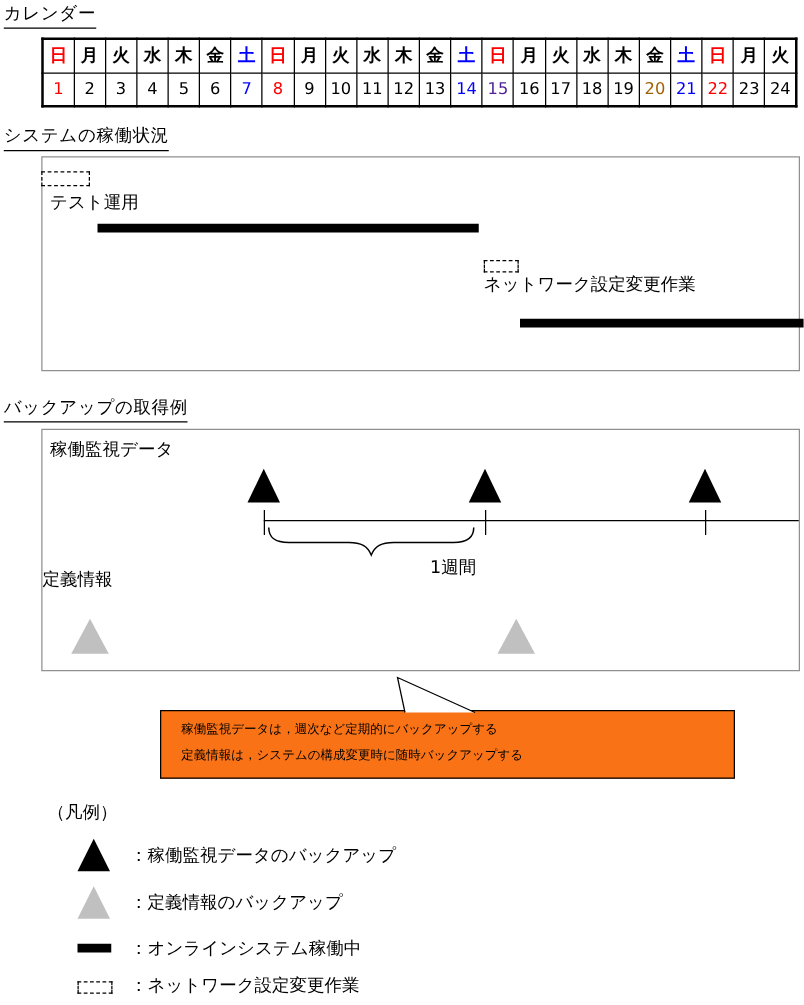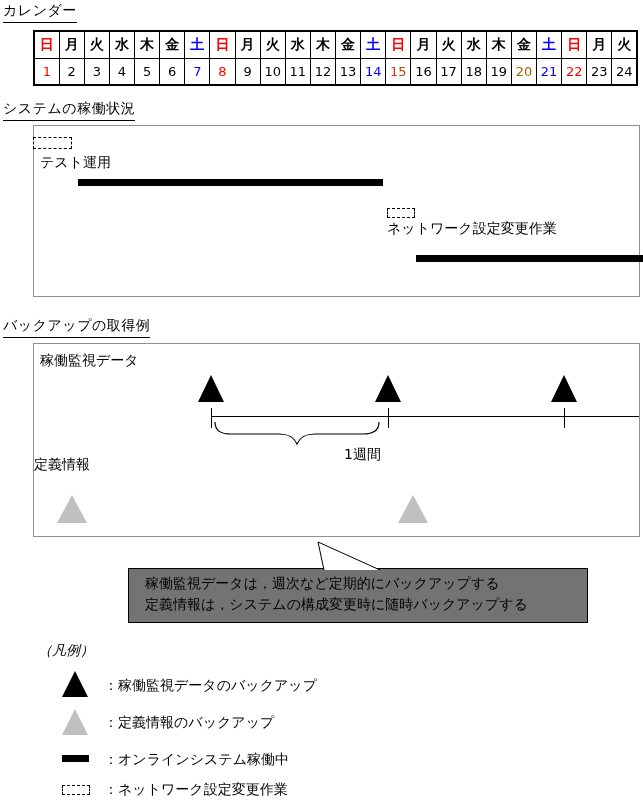--- a/index.html
+++ b/index.html
@@ -26,21 +26,21 @@
   .dash-rect{border:1px dashed #000;background:#fff;}
   
   .tri-black{width:0;height:0;border-left:13px solid transparent;border-right:13px solid transparent;border-bottom:27px solid #000;}
   .tri-gray{width:0;height:0;border-left:15px solid transparent;border-right:15px solid transparent;border-bottom:28px solid #c0c0c0;}
   .tri-black-sm{width:0;height:0;border-left:13px solid transparent;border-right:13px solid transparent;border-bottom:26px solid #000;}
   .tri-gray-sm{width:0;height:0;border-left:13px solid transparent;border-right:13px solid transparent;border-bottom:26px solid #c0c0c0;}
   .tick{width:1px;height:20px;background:#000;}
   .tl-line{height:1px;background:#000;}
   .center-text{text-align:center;}
   
-  .callout{border:1px solid #000;background:#737373;font-size:14px;line-height:21px;
+  .callout{border:1px solid #000;background:#f97316;font-size:10px;line-height:21px;
            padding:4px 0 0 16px;z-index:1;}
   .callout div{white-space:nowrap;}
   .tail-svg{z-index:3;}
 </style>
 </head>
 <body>
 
 <div id="page">
 
   <div class="abs section-title" style="left:3px;top:2px;">カレンダー</div>
@@ -81,21 +81,21 @@
           <td style="color: rgb(0, 0, 0);">5</td>
           <td style="color: rgb(0, 0, 0);">6</td>
           <td style="color: rgb(0, 0, 255);">7</td>
           <td style="color: rgb(255, 0, 0);">8</td>
           <td style="color: rgb(0, 0, 0);">9</td>
           <td style="color: rgb(0, 0, 0);">10</td>
           <td style="color: rgb(0, 0, 0);">11</td>
           <td style="color: rgb(0, 0, 0);">12</td>
           <td style="color: rgb(0, 0, 0);">13</td>
           <td style="color: rgb(0, 0, 255);">14</td>
-          <td style="color: #c2410c;">15</td>
+          <td style="color: #4c1d95;">15</td>
           <td style="color: rgb(0, 0, 0);">16</td>
           <td style="color: rgb(0, 0, 0);">17</td>
           <td style="color: rgb(0, 0, 0);">18</td>
           <td style="color: rgb(0, 0, 0);">19</td>
           <td style="color: #a16207;">20</td>
           <td style="color: rgb(0, 0, 255);">21</td>
           <td style="color: rgb(255, 0, 0);">22</td>
           <td style="color: rgb(0, 0, 0);">23</td>
           <td style="color: rgb(0, 0, 0);">24</td>
         </tr>
@@ -140,21 +140,21 @@
 
   <svg class="abs tail-svg" style="left:310px;top:541px;" width="76" height="30" viewBox="0 0 76 30">
     <polygon points="8,1 14,29 70,29" fill="#fff"></polygon>
     <path d="M14,29 L8,1 L70,29" fill="none" stroke="#000" stroke-width="1"></path>
   </svg>
   <div class="abs callout" style="left:128px;top:568px;width:442px;height:49px;">
     <div>稼働監視データは，週次など定期的にバックアップする</div>
     <div>定義情報は，システムの構成変更時に随時バックアップする</div>
   </div>
 
-  <div class="abs jp-label" style="left:38px;top:642px;font-style:italic;">（凡例）</div>
+  <div class="abs jp-label" style="left:38px;top:642px;">（凡例）</div>
 
   <div class="abs tri-black-sm" style="left:62px;top:671px;"></div>
   <div class="abs jp-label" style="left:104px;top:677px;">：稼働監視データのバックアップ</div>
 
   <div class="abs tri-gray-sm" style="left:62px;top:709px;"></div>
   <div class="abs jp-label" style="left:104px;top:714px;">：定義情報のバックアップ</div>
 
   <div class="abs bar-black" style="left:62px;top:755px;width:27px;"></div>
   <div class="abs jp-label" style="left:104px;top:751px;">：オンラインシステム稼働中</div>
 

